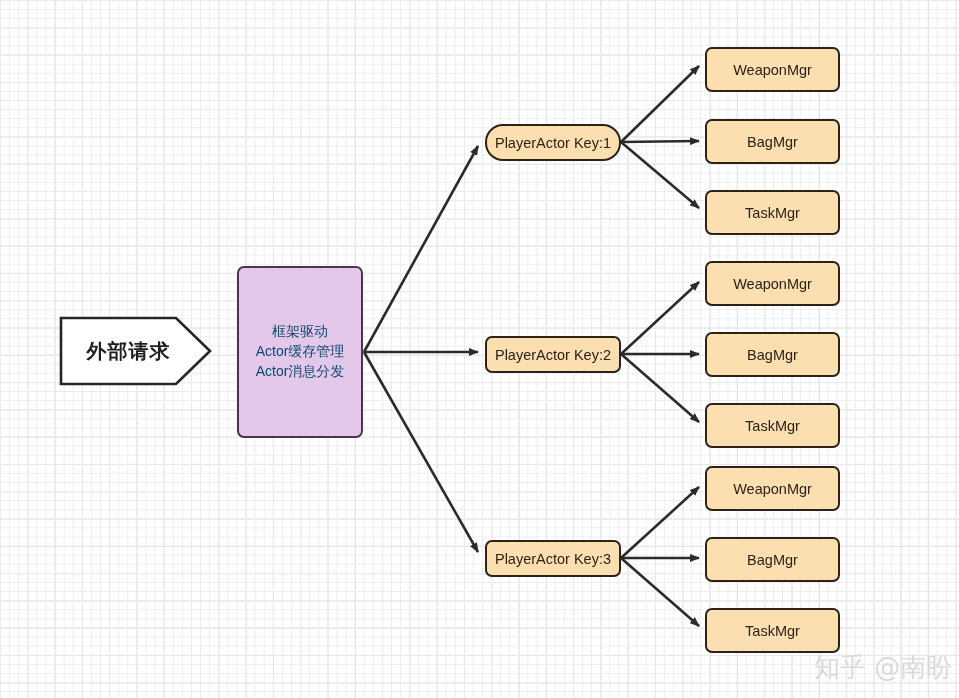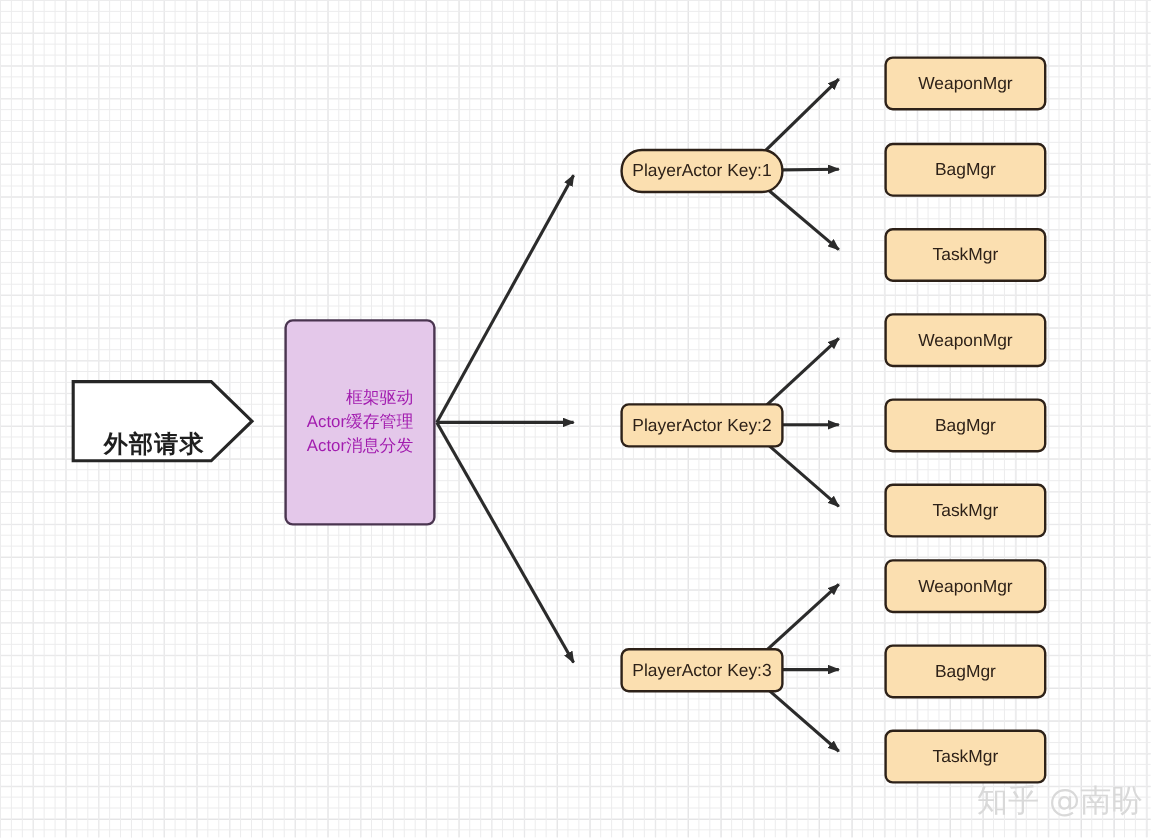--- a/index.html
+++ b/index.html
@@ -49,33 +49,31 @@
 
   
   .purple-box {
     background: #e4c8ea;
     border: 2px solid #4a3550;
     border-radius: 7px;
   }
   .purple-text {
     font-size: 14px;
     line-height: 1.42;
-    color: #a21caf;
+    color: #0c4a6e;
     white-space: pre-line;
-    text-align: right;
   }
 
   
   .orange-box {
     background: #fbdfb0;
     border: 2.4px solid #2d2118;
     border-radius: 7px;
     color: #2d2118;
     font-size: 14.5px;
-    margin-left: 32px;
   }
 
   .watermark {
     position: absolute;
     font-size: 26px;
     color: #d9d9d9;
     font-family: "DejaVu Sans", sans-serif;
     white-space: nowrap;
     user-select: none;
     margin-left: 28px;
@@ -131,21 +129,21 @@
     </g>
     <g stroke="#2b2b2b" stroke-width="2.6" fill="none">
       <line x1="621" y1="558" x2="699" y2="626" marker-end="url(#arrowhead)"></line>
     </g>
 
     <g>
       <path d="M61,318 L176,318 L210,351 L176,384 L61,384 Z" fill="#ffffff" stroke="#262626" stroke-width="2.6" stroke-linejoin="miter"></path>
     </g>
   </svg>
 
-  <div class="node" style="left:61px; top:318px; width:149px; height:66px;align-items:flex-end;">
+  <div class="node" style="left:61px; top:318px; width:149px; height:66px;">
     <span class="pentagon-label">外部请求</span>
   </div>
 
   <div class="node purple-box" style="left:237px; top:266px; width:126px; height:172px;">
     <span class="purple-text">框架驱动
 Actor缓存管理
 Actor消息分发</span>
   </div>
 
   <div class="node orange-box" style="left:485px; top:124px; width:136px; height:37px;border-radius:18px;">

